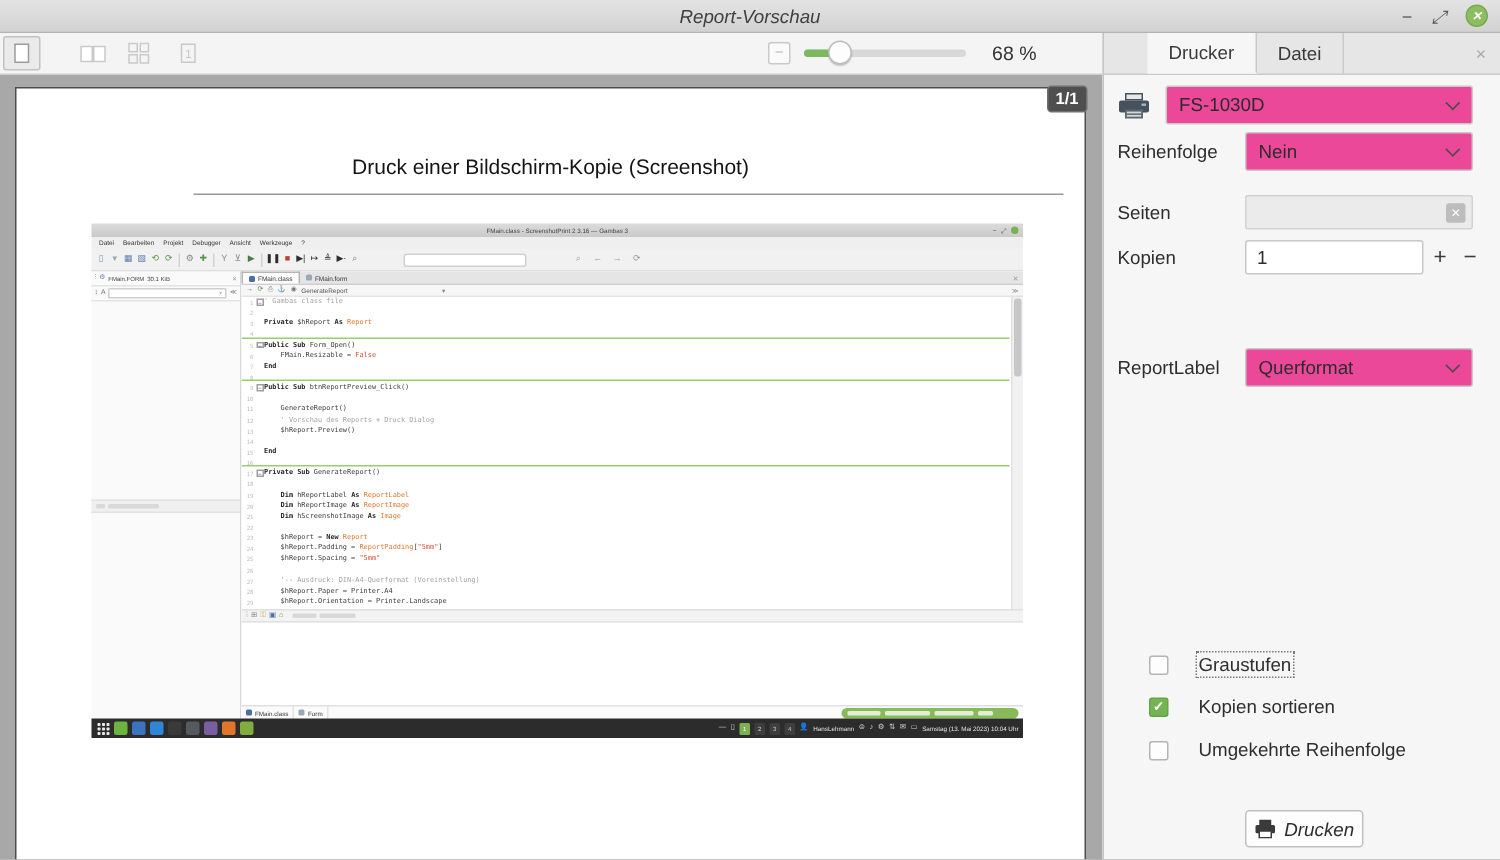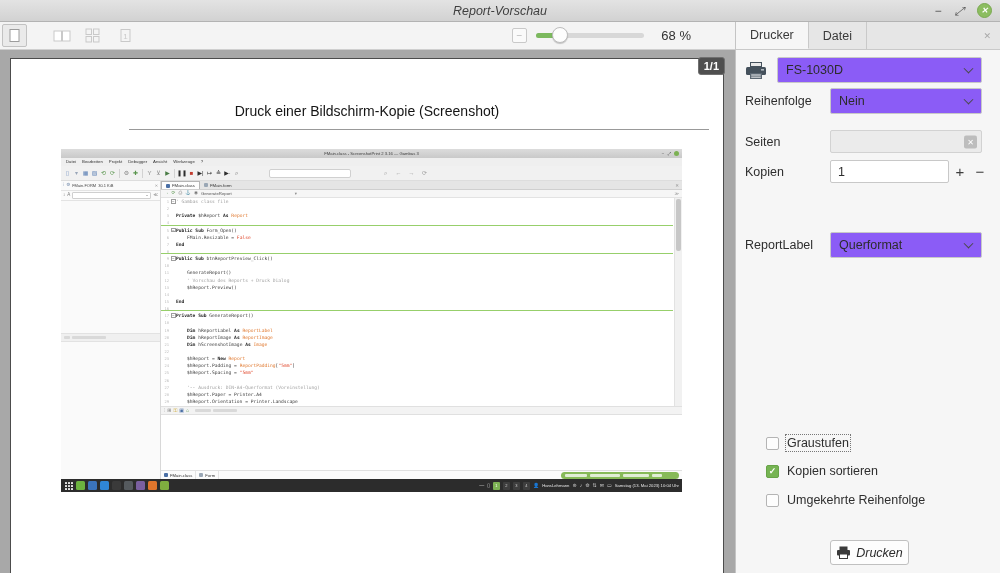--- a/index.html
+++ b/index.html
@@ -23,21 +23,21 @@
   .vm-btn.active { border:1px solid #c2c2c2; background:#eaeaea; }
   .zoom-group { position:absolute; left:512px; top:0; height:100%; display:flex; align-items:center; gap:9px; }
   .sq-btn { width:15px; height:15px; border:1px solid #c9c9c9; background:#fafafa; border-radius:2px;
     color:#b9b9b9; font-size:10px; display:flex; align-items:center; justify-content:center; line-height:1; }
   .slider { width:108px; height:5px; background:#d8d8d8; border-radius:3px; position:relative; }
   .slider-fill { position:absolute; left:0; top:0; height:5px; width:27px; background:#7cb95e; border-radius:3px; }
   .slider-knob { position:absolute; left:16px; top:-6px; width:16px; height:16px; border-radius:50%;
     background:#fdfdfd; border:1px solid #bdbdbd; box-shadow:0 1px 1px rgba(0,0,0,.2); }
   .zoom-label { font-size:13px; color:#333; width:36px; text-align:right; margin-left:2px; }
   .panel-tabs { width:265px; background:#e6e6e6; border-left:1px solid #c4c4c4; border-bottom:1px solid #c9c9c9;
-    display:flex; position:relative; }
+    display:flex; position:relative;padding-left:29px; }
   .ptab { padding:0 14px; display:flex; align-items:center; font-size:12.5px; color:#3a3a3a;
     border-right:1px solid #c9c9c9; height:100%; }
   .ptab.active { background:#f6f6f6; margin-bottom:-1px; border-bottom:1px solid #f6f6f6; }
   .ptabs-close { position:absolute; right:9px; top:9px; color:#a8a8a8; font-size:9px; }
 
   
   .main { display:flex; height:523px; }
   .preview-area { width:735px; background:#a8a8a8; position:relative; overflow:hidden; }
   .side-panel { width:265px; background:#f6f6f6; border-left:1px solid #c4c4c4; position:relative; font-size:12.5px; color:#2e2e2e; }
 
@@ -115,32 +115,32 @@
   .tb-app { width:9px; height:9px; border-radius:1.5px; flex:none; }
   .tb-right { margin-left:auto; display:flex; align-items:center; gap:3px; }
   .tb-g { font-size:5px; color:#cfcfcf; line-height:1; }
   .ws { width:7px; height:8px; background:#3e3e3e; color:#cfcfcf; font-size:4px; line-height:8px; text-align:center; border-radius:1px; }
   .ws.active { background:#7cb153; color:#fff; }
   .tb-text { font-size:4.2px; color:#e6e6e6; white-space:nowrap; }
 
   
   .prow { position:absolute; left:0; right:0; }
   .plabel { position:absolute; left:9px; top:50%; transform:translateY(-50%); }
-  .field { position:absolute; right:18px; top:0; height:100%; background:#8b5cf6; border:1px solid #c8c8c8; border-radius:2px;
+  .field { position:absolute; right:18px; top:0; height:100%; background:#ec4899; border:1px solid #c8c8c8; border-radius:2px;
     display:flex; align-items:center; padding-left:8px; color:#2c2c2c; }
   .field .chev { position:absolute; right:9px; top:50%; width:7px; height:7px; border-right:1.6px solid #4a4a4a;
     border-bottom:1.6px solid #4a4a4a; transform:translateY(-70%) rotate(45deg); }
   .field.disabled { background:#ebebeb; border-color:#d2d2d2; }
   .clear-btn { position:absolute; right:4px; top:50%; transform:translateY(-50%); width:13px; height:13px; border-radius:2px;
     background:#bdbdbd; color:#fff; font-size:8px; display:flex; align-items:center; justify-content:center; }
   .num-input { position:absolute; left:94px; top:0; height:100%; width:119px; background:#fff; border:1px solid #c8c8c8;
     border-radius:2px; display:flex; align-items:center; padding-left:7px; }
   .stepper { position:absolute; top:0; height:100%; display:flex; align-items:center; justify-content:center;
     width:16px; font-size:15px; color:#3d3d3d; }
-  .cb-row { position:absolute; left:10px; display:flex; align-items:center; gap:8px; height:16px;padding-left:20px; }
+  .cb-row { position:absolute; left:10px; display:flex; align-items:center; gap:20px; height:16px;padding-left:20px; }
   .cb-box { width:13px; height:13px; border:1px solid #b4b4b4; background:#fdfdfd; border-radius:2px; flex:none;
     color:#fff; font-size:9px; line-height:11px; text-align:center; font-weight:bold; }
   .cb-box.checked { background:#76b453; border-color:#67a447; }
   .cb-label.focused { outline:1px dotted #777; outline-offset:1px; }
   .print-btn { position:absolute; left:94px; top:490px; width:79px; height:25px; background:#fdfdfd; border:1px solid #c0c0c0;
     border-radius:3px; display:flex; align-items:center; justify-content:center; gap:5px; color:#2c2c2c;font-style:italic; }
 </style>
 </head>
 <body>
 

